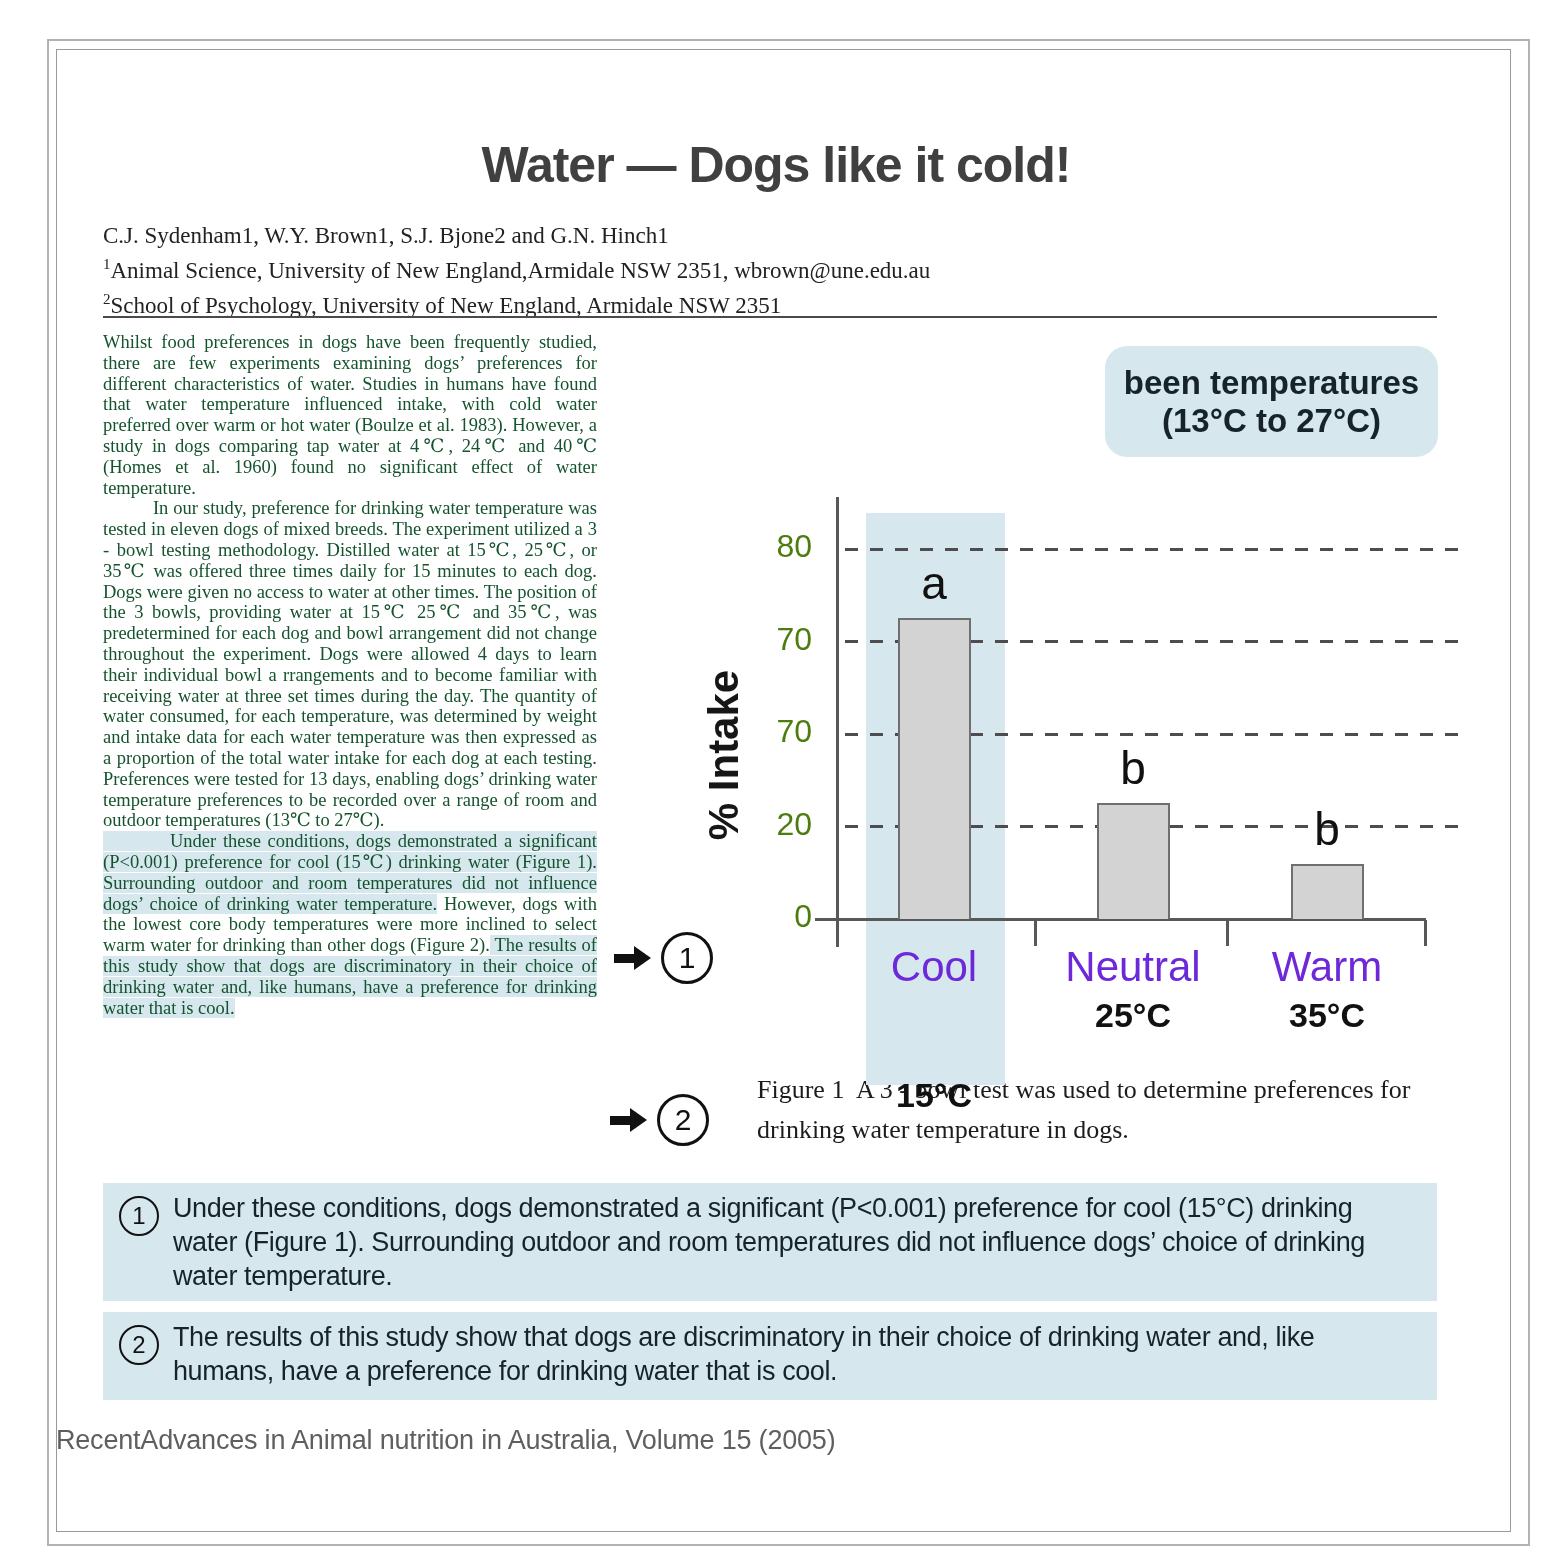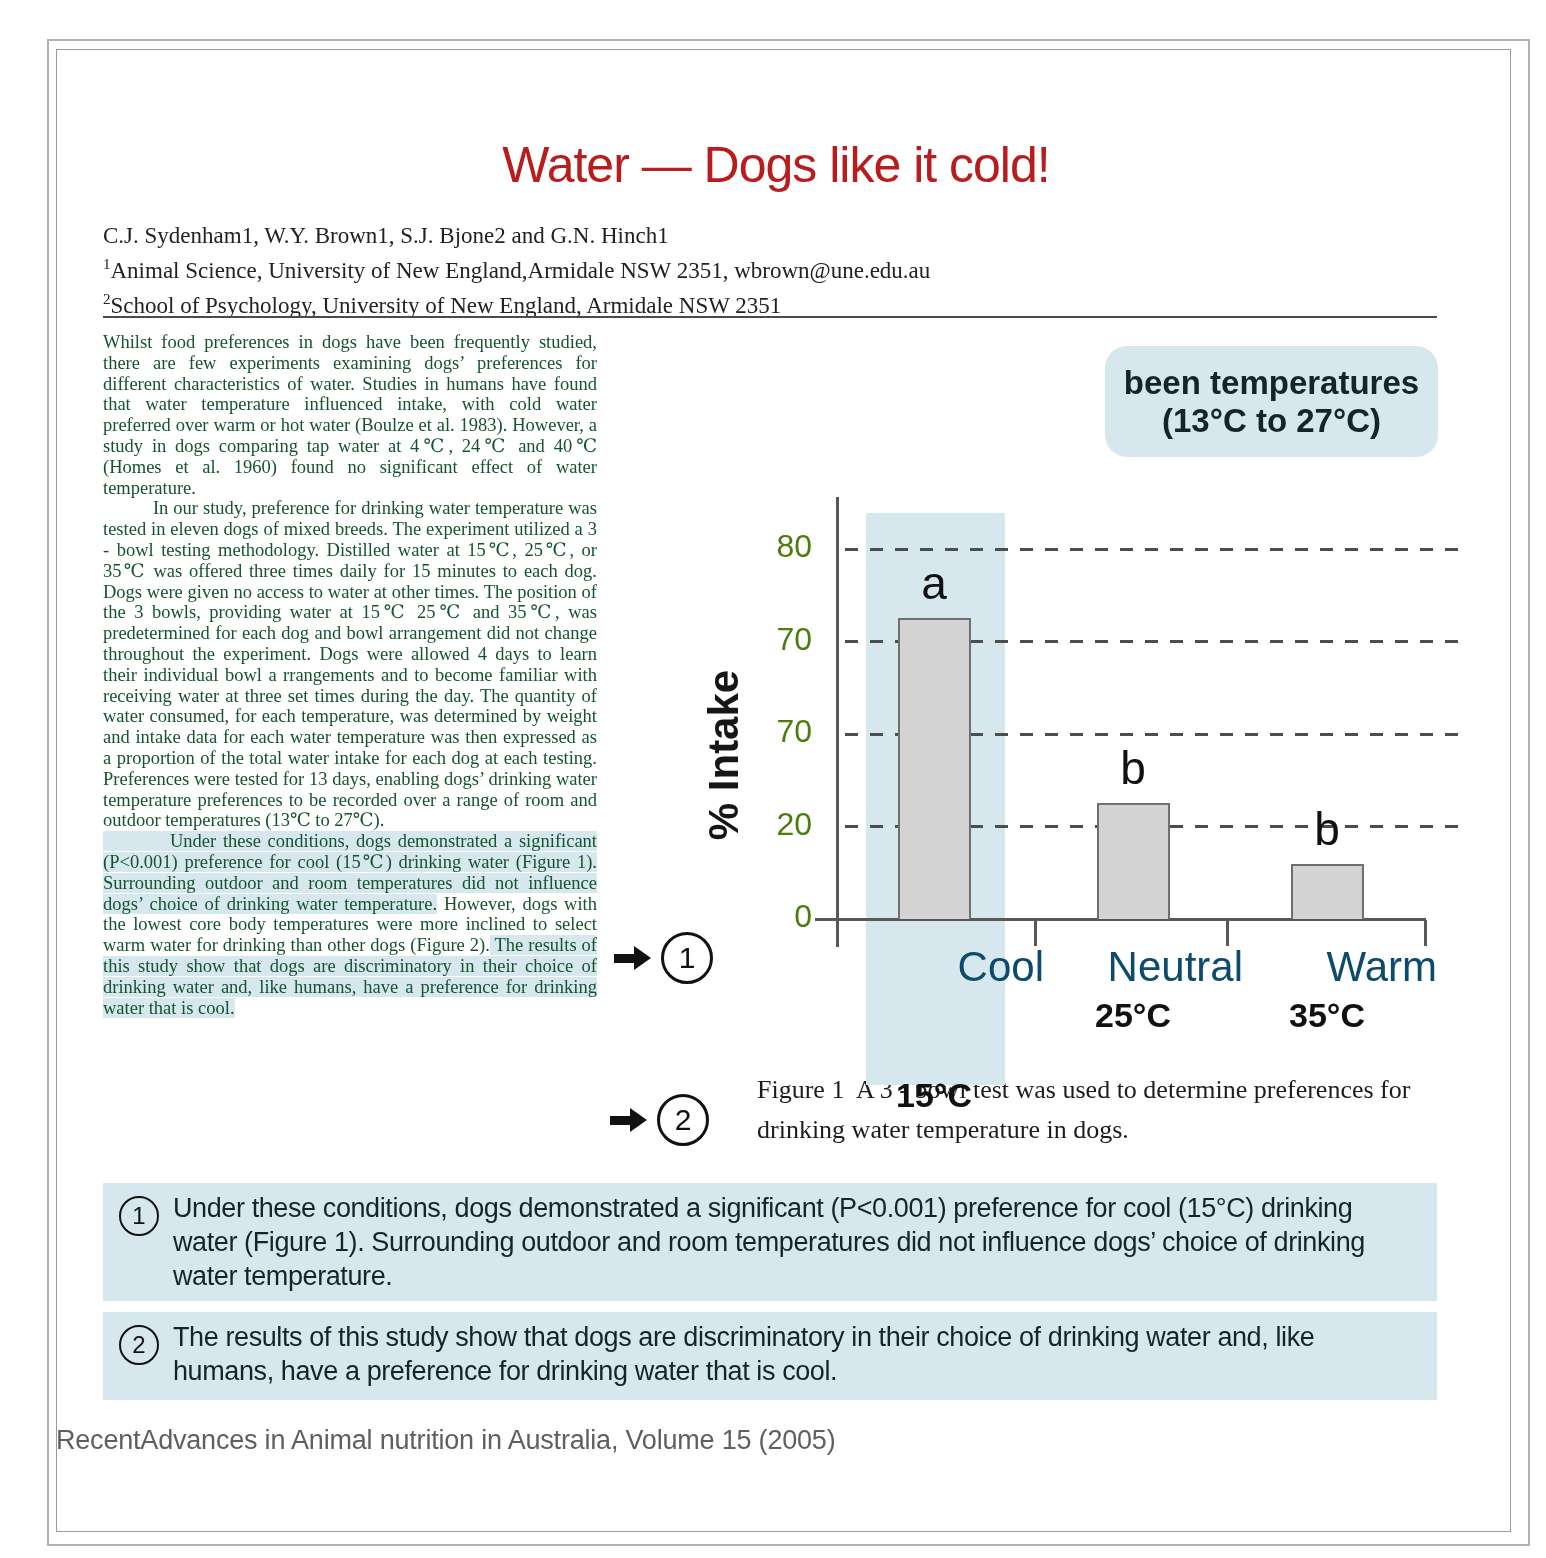--- a/index.html
+++ b/index.html
@@ -5,39 +5,39 @@
   html,body{margin:0;padding:0;background:#fff;}
   #page{position:relative;width:1546px;height:1558px;background:#ffffff;overflow:hidden;
         font-family:"Liberation Sans",sans-serif;color:#1c1c1c;}
   #outer-frame{position:absolute;left:47px;top:39px;width:1479px;height:1503px;
         border:2px solid #b2b2b2;}
   #inner-frame{position:absolute;left:7px;top:8px;width:1453px;height:1481px;
         border:1px solid #9a9a9a;}
   
   .title-bar{position:absolute;left:152px;top:133px;width:1248px;height:64px;
         display:flex;align-items:center;justify-content:center;}
-  .title-text{font-size:50px;font-weight:400;letter-spacing:-1px;color:#b91c1c;}
+  .title-text{font-size:50px;font-weight:700;letter-spacing:-1px;color:#404040;}
   
   .authors{position:absolute;left:103px;top:222px;width:1340px;
         font-family:"Liberation Serif","DejaVu Serif",serif;font-size:23px;line-height:28px;color:#222;}
   .authors sup{font-size:15px;}
   .head-rule{position:absolute;left:103px;top:316px;width:1334px;height:2px;background:#4a4a4a;}
   
   .body-col{position:absolute;left:103px;top:332px;width:494px;
         font-family:"Liberation Serif","DejaVu Serif",serif;font-size:18.5px;line-height:20.8px;
         text-align:justify;color:#14532d;}
   .body-col p{margin:0;}
   .hl{background:var(--blue);}
   
   .abs{position:absolute;}
   .grid-dash{height:3px;background:repeating-linear-gradient(90deg,#4d4d4d 0 13px,transparent 13px 25px);z-index:2;}
   .ytick-label{font-size:32px;color:#4d7c0f;text-align:right;z-index:3;}
   .bar{background:#d3d3d3;border:2px solid #6f6f6f;border-bottom:none;box-sizing:border-box;z-index:4;}
   .sig-letter{font-size:46px;color:#111;text-align:center;z-index:5;}
-  .cat-label{font-size:42px;color:#0c4a6e;text-align:right;z-index:5;}
+  .cat-label{font-size:42px;color:#6d28d9;text-align:center;z-index:5;}
   .temp-label{font-size:34px;font-weight:700;color:#111;text-align:center;z-index:5;}
   .axis{background:#585858;z-index:3;}
   .band{background:var(--blue);z-index:1;}
   .ylabel{font-size:42px;font-weight:700;color:#161616;white-space:nowrap;z-index:3;}
   
   .room-note{position:absolute;left:1105px;top:346px;width:333px;height:111px;border-radius:22px;
         background:var(--blue);display:flex;flex-direction:column;align-items:center;justify-content:center;
         font-size:33px;font-weight:600;color:#16242a;line-height:38px;}
   
   .annot{position:absolute;display:flex;align-items:center;gap:10px;}

